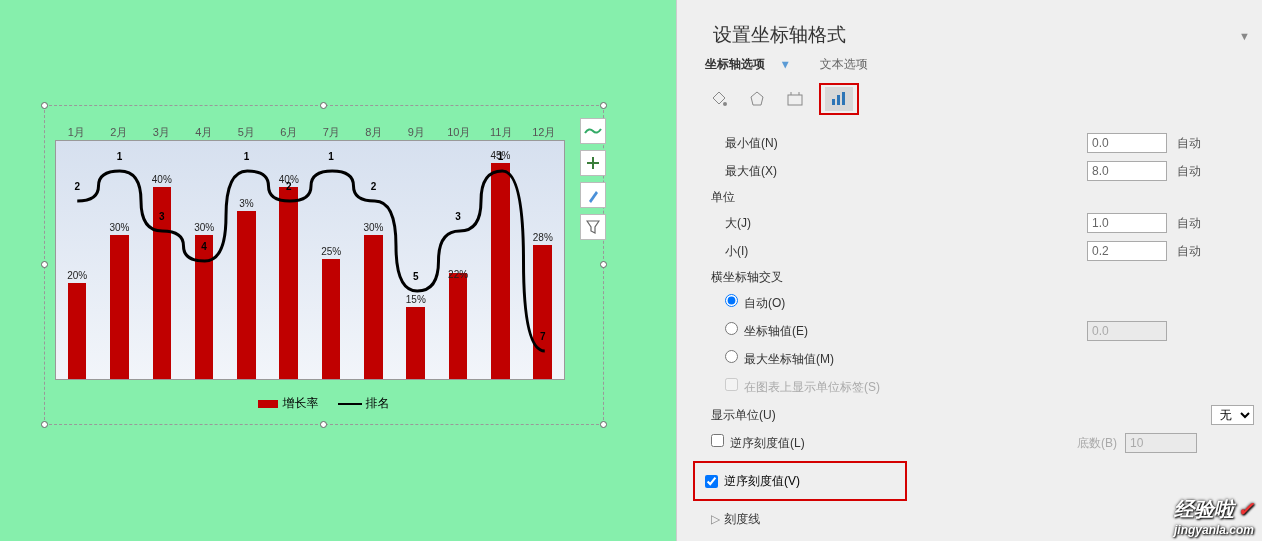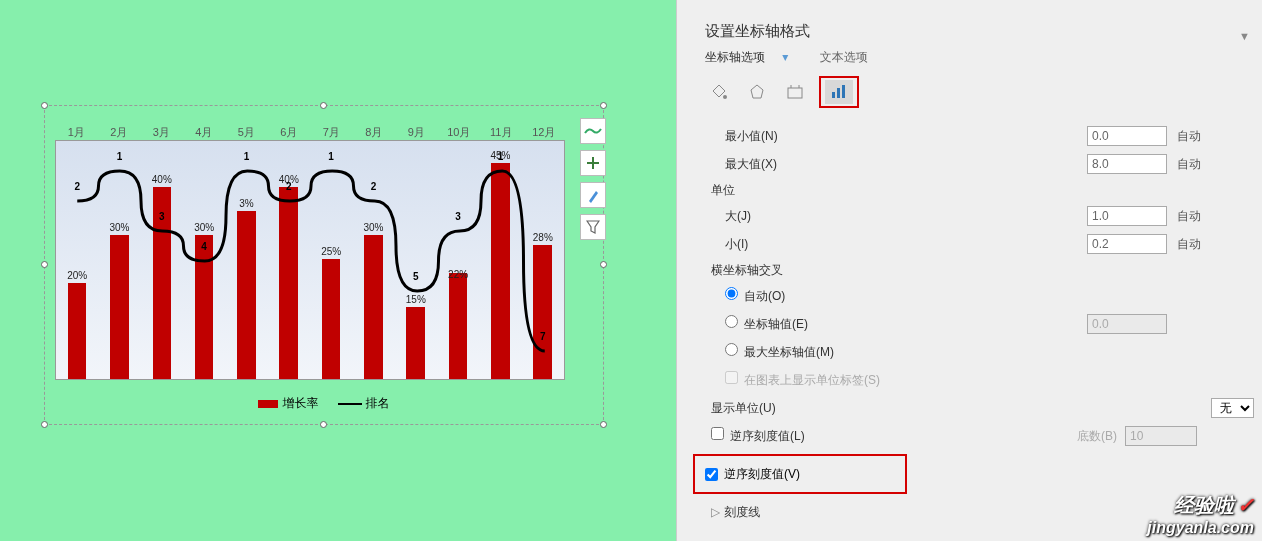--- a/index.html
+++ b/index.html
@@ -17,44 +17,44 @@
 .barcell{flex:1;position:relative}
 .bar{position:absolute;bottom:0;left:28%;width:44%;background:#c00000}
 .lbl{position:absolute;width:100%;text-align:center;font-size:10px;color:#222}
 .rk{position:absolute;width:100%;text-align:center;font-size:10px;font-weight:bold;color:#000}
 .legend{position:absolute;left:44px;top:395px;width:560px;text-align:center;font-size:11px}
 .lg-box{display:inline-block;width:20px;height:8px;background:#c00000;vertical-align:middle;margin-right:4px}
 .lg-line{display:inline-block;width:24px;height:2px;background:#000;vertical-align:middle;margin:0 4px 0 16px}
 .tool-col{position:absolute;left:580px;top:118px;width:28px}
 .tool{width:26px;height:26px;border:1px solid #bbb;background:#fff;margin-bottom:6px;display:flex;align-items:center;justify-content:center;font-size:14px}
 .panel{position:absolute;left:676px;top:0;right:0;height:541px;background:#efefef;border-left:1px solid #ccc;padding:10px 8px 10px 28px}
-.pnl-title{font-size:15px;color:#333;margin:12px 0 8px 0}
+.pnl-title{font-size:19px;color:#333;margin:12px 0 8px 8px}
 .tabs{font-size:12px;color:#666;margin-bottom:10px}
 .tabs span{margin-right:14px}
-.tabs .act{color:#333;font-weight:normal}
+.tabs .act{color:#333;font-weight:bold}
 .tabs .chev{color:#5b9bd5}
 .icons{display:flex;gap:10px;align-items:center;margin-bottom:14px}
 .ico{width:28px;height:24px;display:flex;align-items:center;justify-content:center;color:#666}
 .ico.sel{background:#d8d8d8}
 .hl-red{border:2px solid #d40000;padding:2px 4px}
 .row{display:flex;align-items:center;height:28px}
 .row .lab{width:382px;padding-left:20px;color:#333}
 .row .lab.sub{padding-left:6px}
 .inp{width:80px;height:20px;border:1px solid #aaa;padding:1px 4px;background:#fff;color:#666}
 .inp[disabled]{background:#eaeaea;color:#aaa}
 .auto{margin-left:10px;color:#555}
 .sec{padding-left:6px;color:#333;height:24px;display:flex;align-items:center}
 .radio,.chk{margin-right:6px}
 .tri{color:#888;margin-right:4px}
 .dd{width:60px;height:20px;border:1px solid #aaa;background:#fff;padding:1px 4px}
 .hl-box{border:2px solid #d40000;height:40px;display:flex;align-items:center;padding-left:10px;margin:4px 0 6px -12px;width:214px}
 .watermark{position:absolute;right:8px;bottom:4px;color:#fff;font-weight:bold;font-style:italic;text-shadow:0 0 3px #000,1px 1px 2px #000;text-align:right}
 .watermark .b{font-size:20px}
 .watermark .c{color:#e33}
-.watermark .s{font-size:16px}
+.watermark .s{font-size:12px}
 svg.line{position:absolute;left:0;top:0;pointer-events:none}
 .close-chev{position:absolute;right:12px;top:30px;color:#888;font-size:11px}
 </style>
 </head>
 <body>
 
 <div class="canvas">
   <div class="cats">
       <span>1月</span>
       <span>2月</span>

